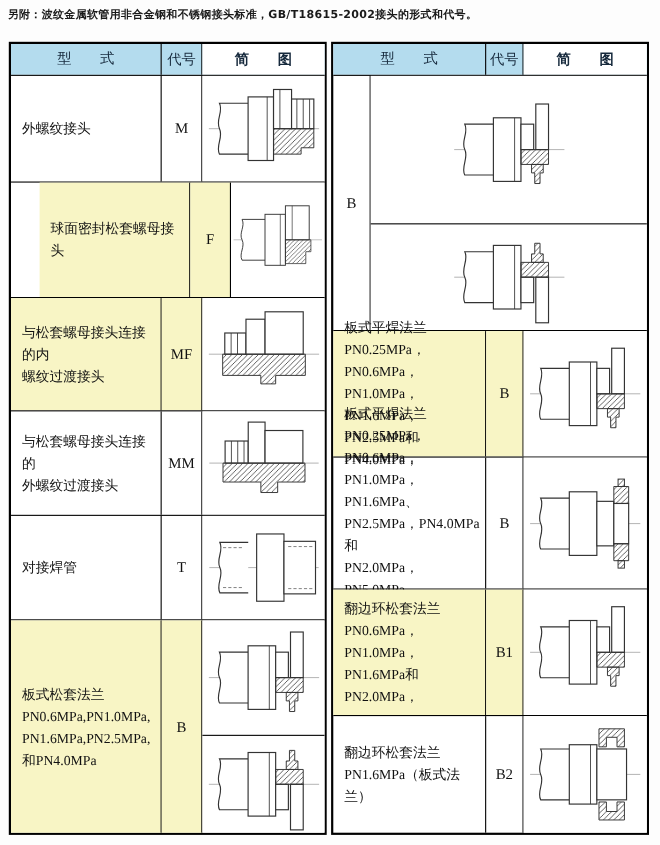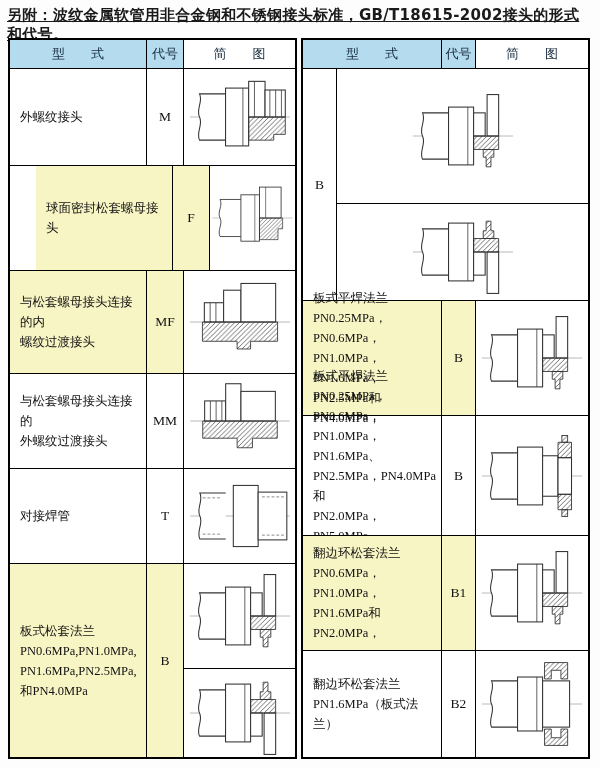--- a/index.html
+++ b/index.html
@@ -3,21 +3,21 @@
 <meta charset="utf-8">
 <style>
   html,body{margin:0;padding:0;}
   body{
     width:600px;height:768px;background:#fdfdfd;
     font-family:"DejaVu Sans",sans-serif;color:#111;
     position:relative;overflow:hidden;
   }
   .page-title{
     position:absolute;left:7px;top:6px;width:586px;
-    font-size:15px;font-weight:bold;color:#1a1a1a;letter-spacing:.3px;text-decoration:underline;
+    font-size:10px;font-weight:bold;color:#1a1a1a;letter-spacing:.3px;
   }
   .tables{position:absolute;left:8px;top:38px;display:flex;}
   .htable{
     width:289px;border:2px solid #000;background:#fff;
     display:flex;flex-direction:column;box-sizing:border-box;height:721px;
   }
   .htable.right{margin-left:4px;}
   .row{display:flex;border-top:1px solid #000;box-sizing:border-box;min-height:0;}
   .row.header{border-top:none;background:#b4dcee;}
   .cell{box-sizing:border-box;min-width:0;}
@@ -25,21 +25,21 @@
     width:137px;border-right:1px solid #000;display:flex;align-items:center;
     padding:4px 4px 4px 10px;font-family:"Liberation Serif",serif;
     font-size:12.5px;line-height:1.6;
   }
   .right .cell-type{width:139px;}
   .cell-code{
     width:37px;border-right:1px solid #000;display:flex;align-items:center;justify-content:center;
     font-family:"Liberation Serif",serif;font-size:13.5px;
   }
   .right .cell-code{width:34px;}
-  .cell-diagram{flex:1;display:flex;flex-direction:column;background:#fff;}
+  .cell-diagram{flex:1;display:flex;flex-direction:column;background:#fff;font-weight:bold;}
   .dsub{flex:1;display:flex;align-items:center;justify-content:center;}
   .dsub + .dsub{border-top:1px solid #000;}
   .hl{background:#f8f5c5;}
   .type-text{white-space:pre-line;}
   .header .cell-type,.header .cell-code,.header .cell-diagram{
     align-items:center;justify-content:center;display:flex;
     font-family:"DejaVu Sans",sans-serif;font-size:13px;color:#16293c;
     padding:0;
   }
   svg.diag{display:block;}

